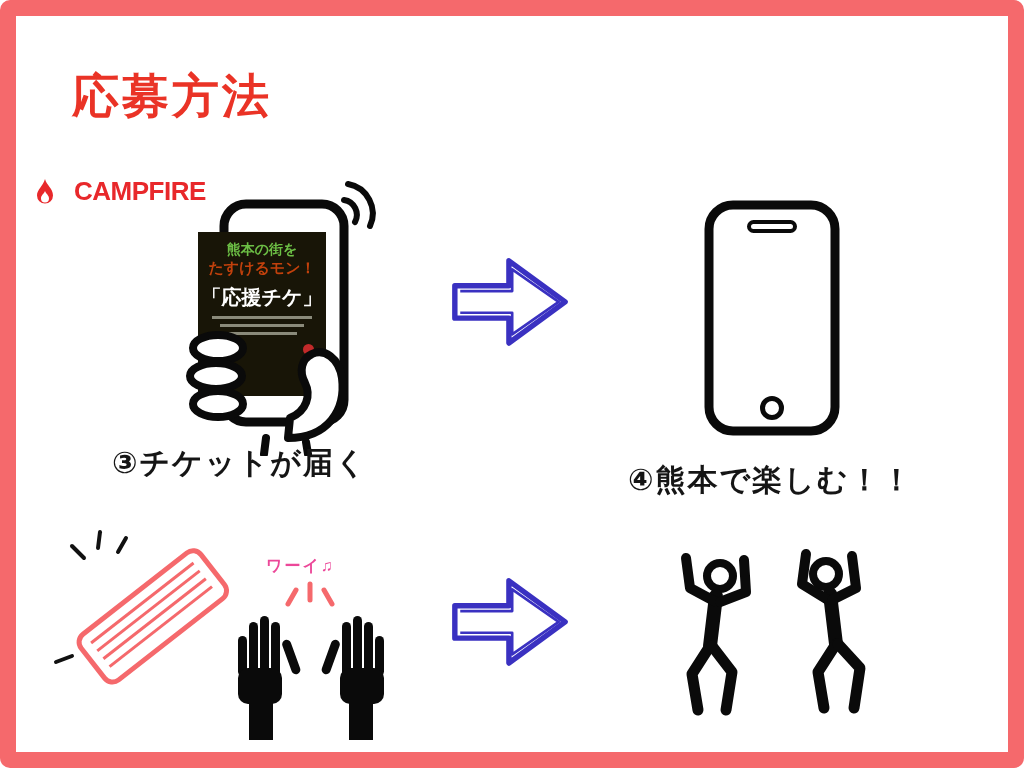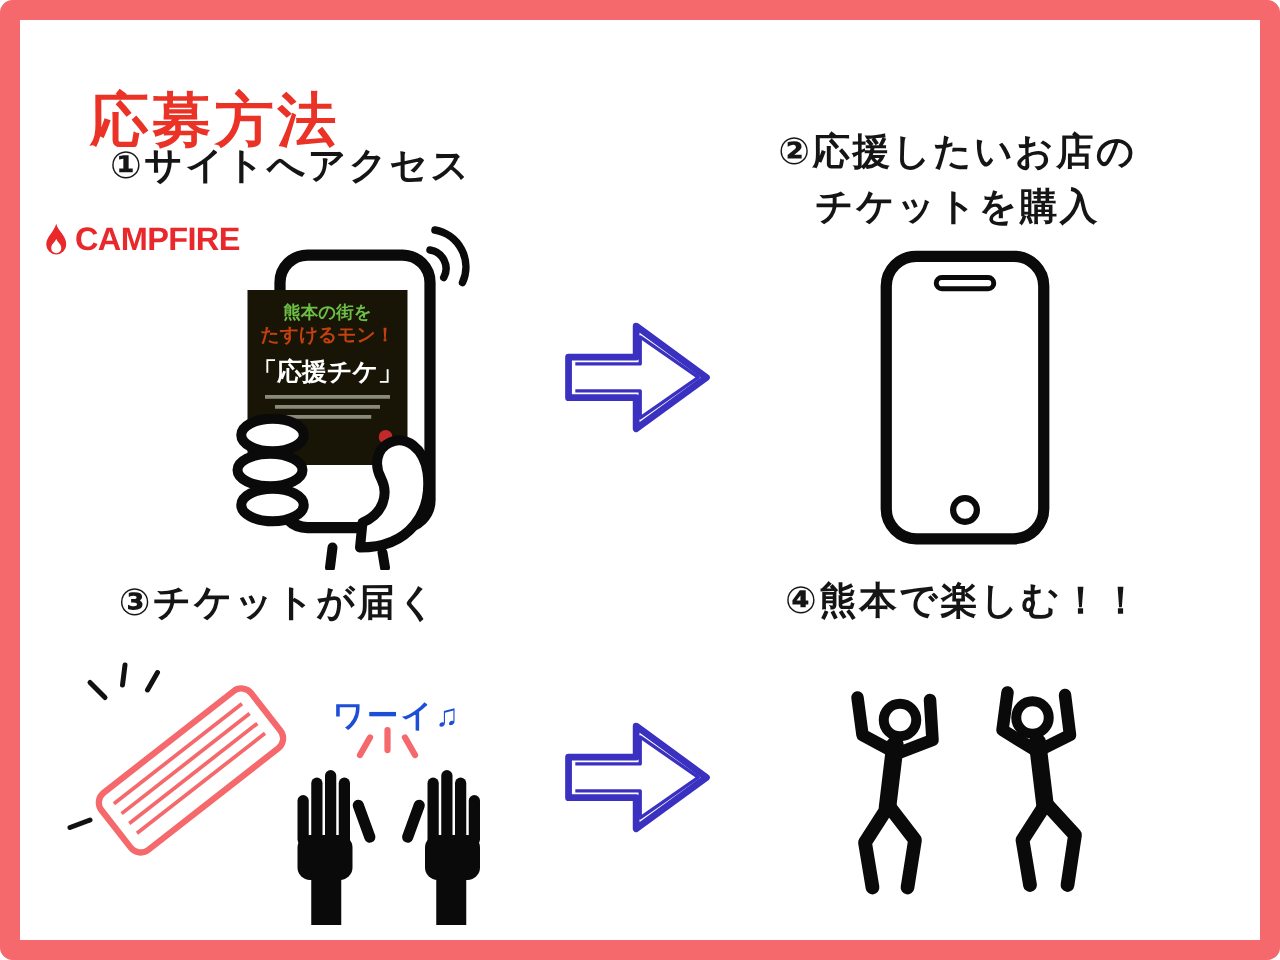--- a/index.html
+++ b/index.html
@@ -2,55 +2,50 @@
 <html><head>
 <meta charset="utf-8">
 <style>
   html,body{margin:0;padding:0;background:#fff;font-family:"Liberation Sans","DejaVu Sans",sans-serif;}
   .canvas{position:relative;width:1024px;height:768px;background:#ffffff;overflow:hidden;}
   .frame{position:absolute;inset:0;border:16px solid #F5696C;border-radius:10px;pointer-events:none;box-sizing:border-box;}
   .title{position:absolute;left:72px;top:34px;font-size:47px;font-weight:800;color:#EA3326;letter-spacing:3px;}
   .step-label{position:absolute;font-size:30px;font-weight:800;color:#151515;letter-spacing:2px;white-space:nowrap;}
   #step1{left:88px;top:112px;}
   #step2{left:585px;top:100px;width:362px;text-align:center;line-height:1.45;white-space:normal;}
-  #step3{left:95px;top:443px;margin-top:19px;}
+  #step3{left:112px;top:443px;}
   #step4{left:628px;top:460px;}
-  .campfire{position:absolute;left:34px;top:176px;display:flex;align-items:center;gap:4px;}
+  .campfire{position:absolute;left:34px;top:176px;display:flex;align-items:center;gap:18px;}
   .campfire .wordmark{font-size:26px;font-weight:800;color:#E8282B;letter-spacing:-0.5px;}
   .illus1{position:absolute;left:148px;top:180px;width:258px;height:276px;}
   .illus1 svg{position:absolute;left:0;top:0;}
-  .poster-thumb{position:absolute;left:50px;top:52px;width:128px;height:140px;background:#181507;text-align:center;padding-top:9px;box-sizing:border-box;}
+  .poster-thumb{position:absolute;left:50px;top:52px;width:128px;height:164px;background:#181507;text-align:center;padding-top:9px;box-sizing:border-box;}
   .poster-l1{color:#6CBE45;font-size:14px;font-weight:800;}
   .poster-l2{color:#c2410c;font-size:15px;font-weight:800;}
   .poster-l3{color:#ffffff;font-size:20px;font-weight:800;margin-top:6px;}
   .tiny{height:3px;background:#8a8a7a;margin:5px auto 0;}
   .t1{width:78%;} .t2{width:66%;} .t3{width:54%;}
   .dots{display:flex;justify-content:space-between;padding:9px 12px 0;}
   .dot{width:11px;height:11px;border-radius:50%;background:#C22A2A;}
   .arrow1{position:absolute;left:446px;top:250px;}
   .arrow2{position:absolute;left:446px;top:570px;}
   .phone2{position:absolute;left:702px;top:198px;}
   .envelope{position:absolute;left:42px;top:512px;}
-  .waai{position:absolute;left:266px;top:556px;font-size:25px;font-weight:800;color:#1d4ed8;letter-spacing:2px;}
+  .waai{position:absolute;left:266px;top:556px;font-size:16px;font-weight:800;color:#ec4899;letter-spacing:2px;}
   .hands{position:absolute;left:226px;top:580px;}
   .dancers{position:absolute;left:658px;top:548px;}
 </style>
 </head>
 <body>
 
 <div class="canvas">
 
   <h1 class="title">応募方法</h1>
 
-  <div class="step-label" id="step1">①サイトへアクセス</div>
 
-  <div class="step-label" id="step2">
-    <div>②応援したいお店の</div>
-    <div>チケットを購入</div>
-  </div>
 
   <div class="campfire">
     <svg width="22" height="28" viewBox="0 0 22 28" aria-hidden="true">
       <path d="M11 1 C12.5 7 19 10.5 19 17.5 A8 8 0 0 1 3 17.5 C3 11.5 9 8 11 1 Z" fill="#E8282B"></path>
       <path d="M11 13 C12 16 15 17 15 20.5 A4 4 0 0 1 7 20.5 C7 17 10 16 11 13 Z" fill="#ffffff"></path>
     </svg>
     <span class="wordmark">CAMPFIRE</span>
   </div>
 
   <div class="illus1">

